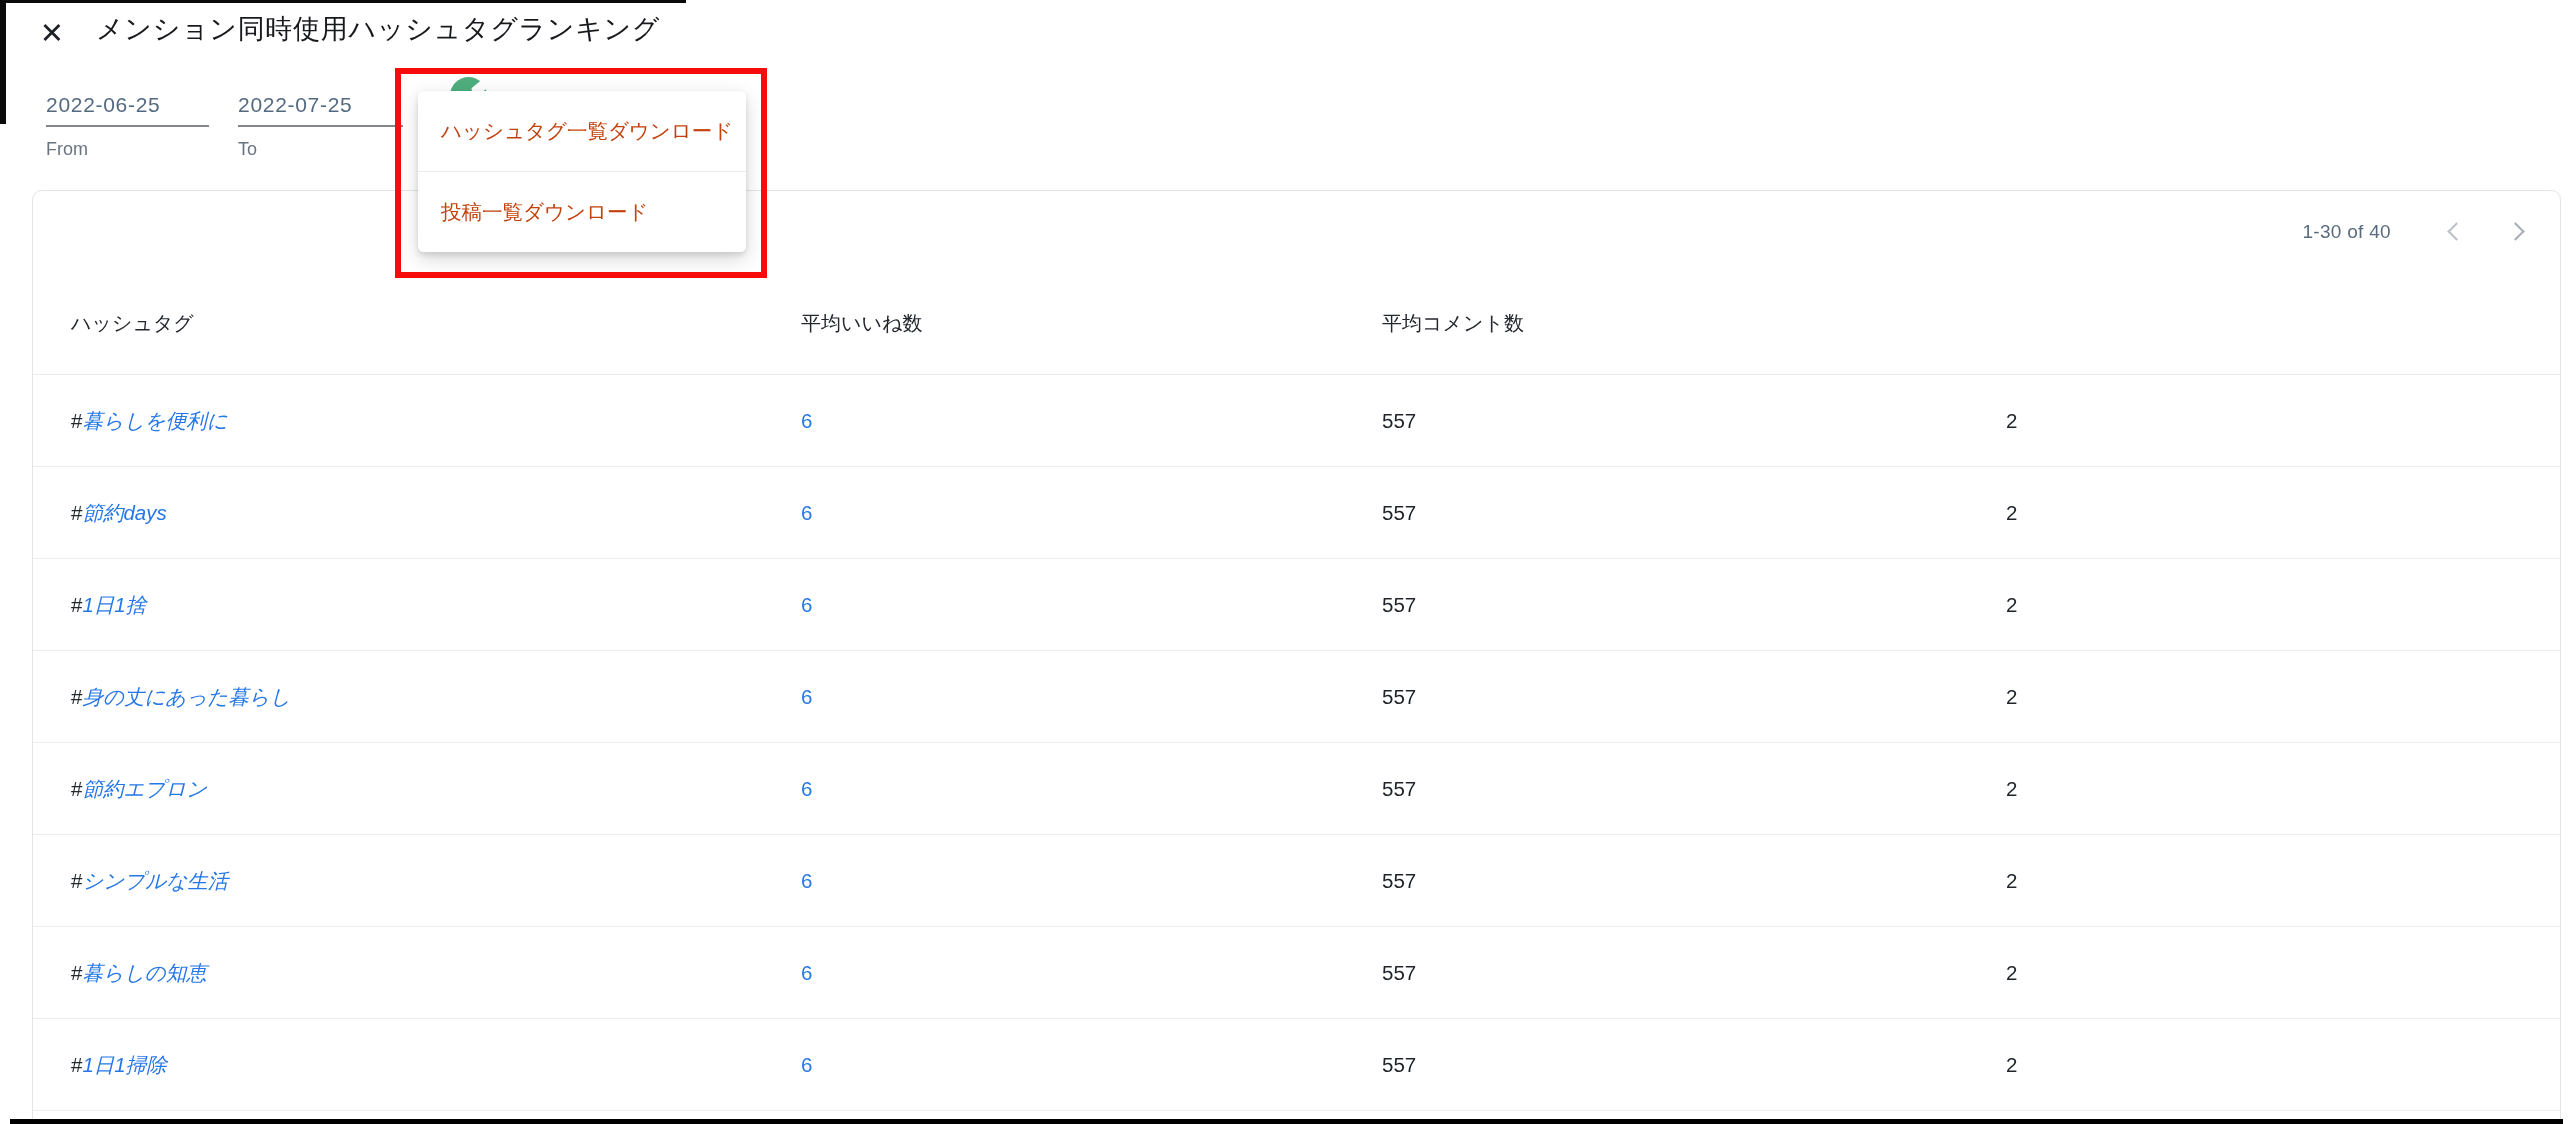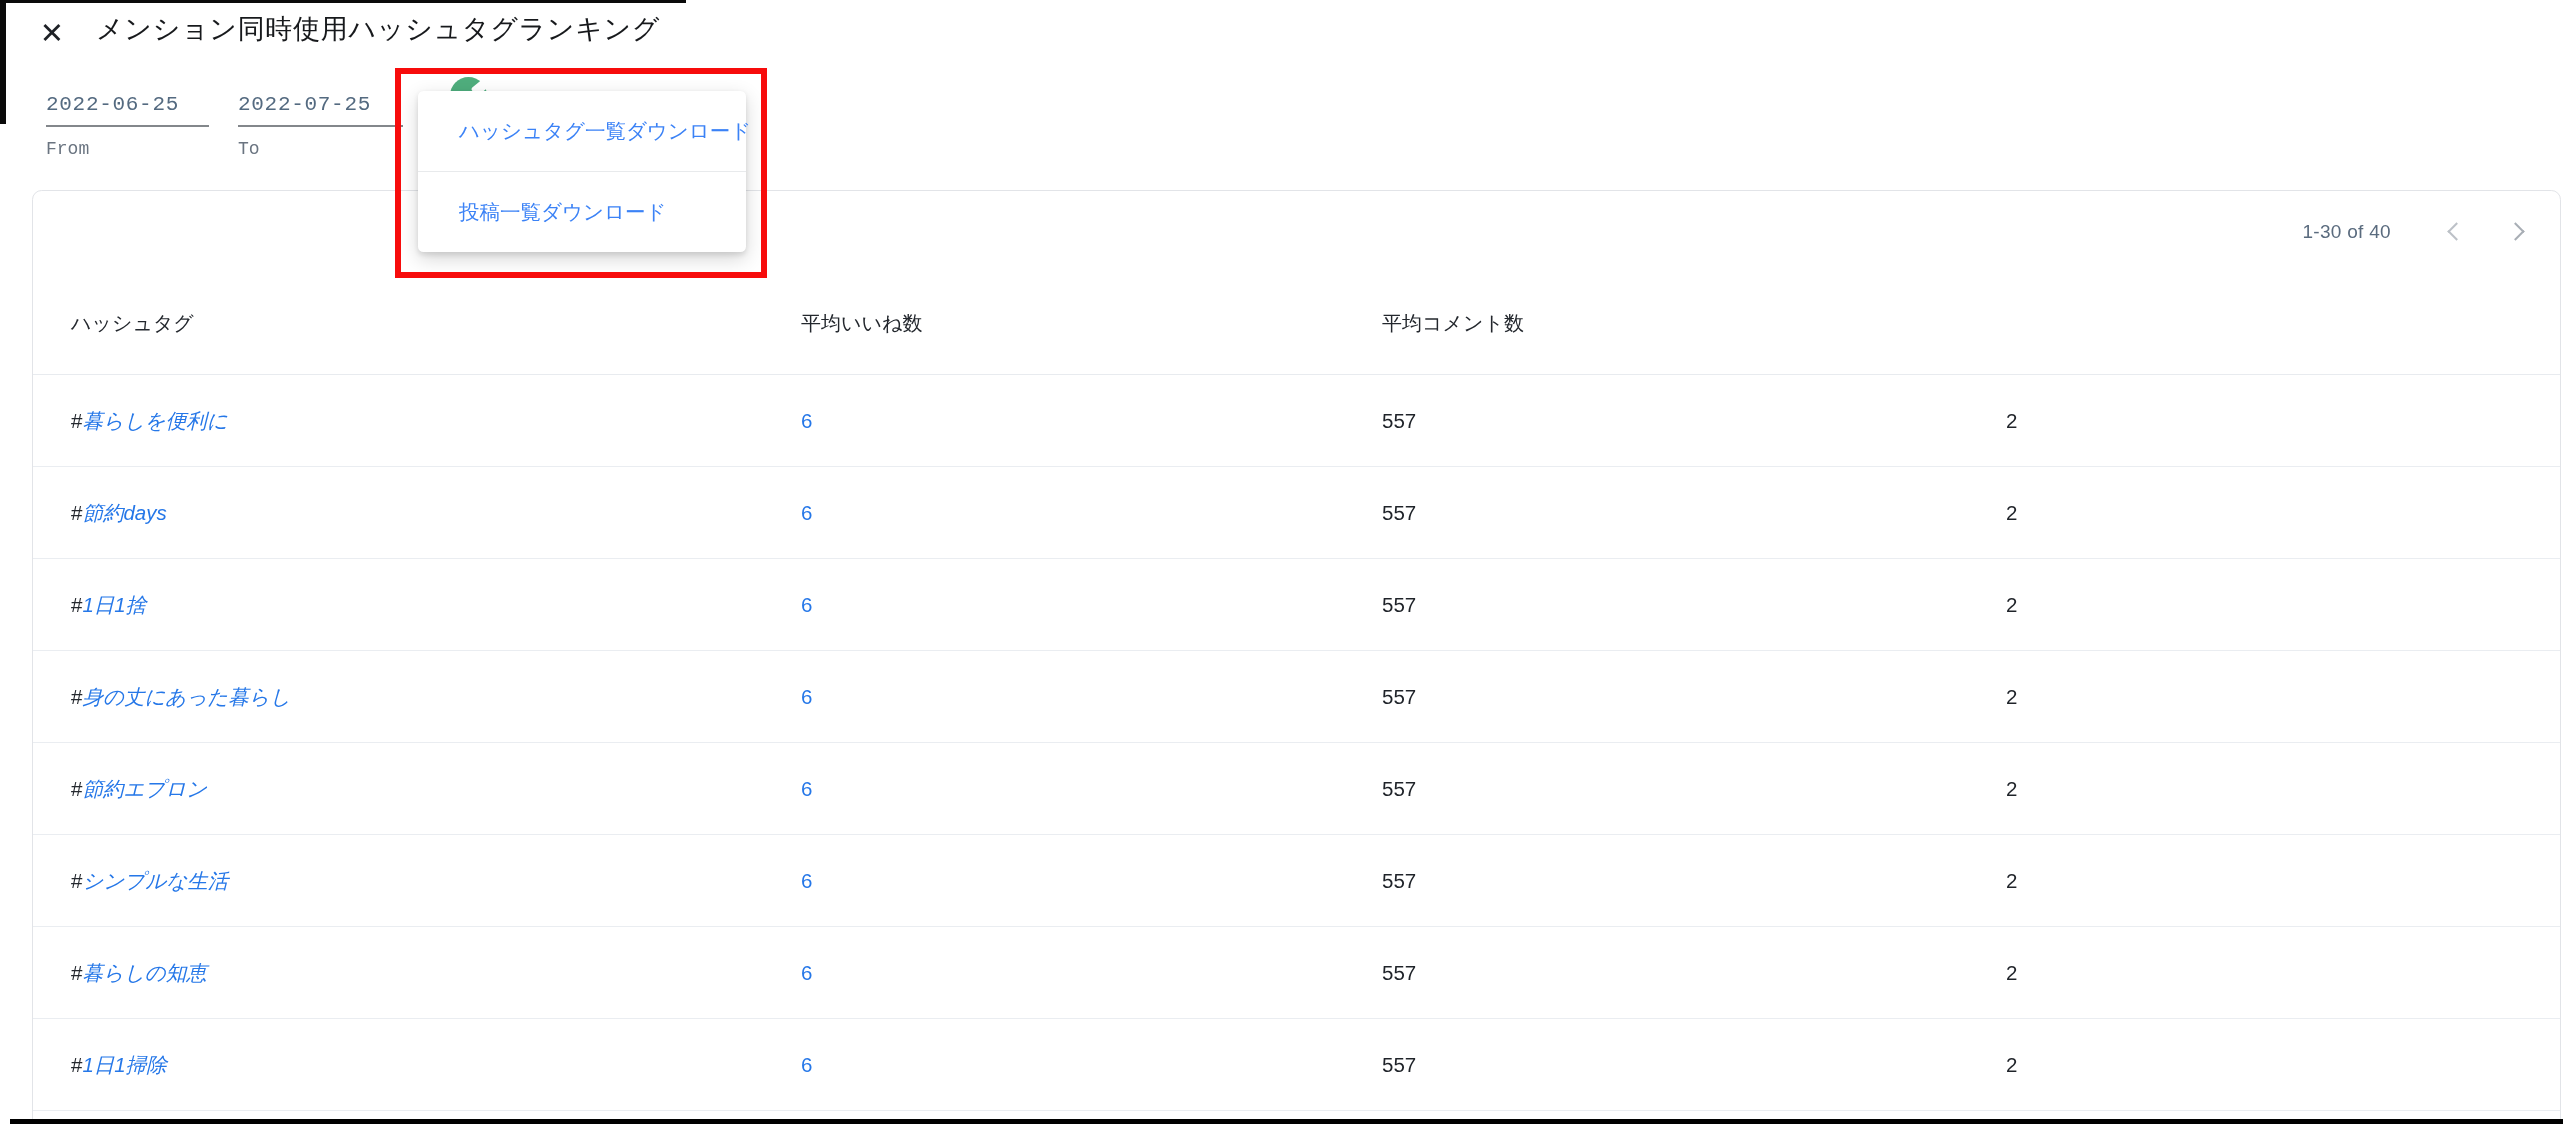--- a/index.html
+++ b/index.html
@@ -20,21 +20,21 @@
     width:38px;height:38px;
     font-size:29px;line-height:38px;text-align:center;
     color:#1d2025;cursor:pointer;
   }
   .title{
     position:absolute;left:96px;top:11px;
     font-size:27px;line-height:36px;font-weight:500;
     color:#17191c;letter-spacing:0.7px;white-space:nowrap;
   }
   
-  .date-group{position:absolute;top:91px;font-family:Liberation Mono, monospace;}
+  .date-group{position:absolute;top:91px;}
   .date-group.from{left:46px;}
   .date-group.to{left:238px;}
   .date-value{font-size:21px;line-height:27px;color:#546a80;letter-spacing:0.7px;cursor:text;}
   .date-underline{height:2.1px;background:#83878b;margin-top:6.8px;}
   .date-underline.w-from{width:163px;}
   .date-underline.w-to{width:165px;}
   .date-label{margin-top:12.3px;font-size:18px;line-height:20.5px;color:#6a7480;}
   
   .green-avatar{
     position:absolute;left:450px;top:77px;width:37px;height:37px;
@@ -46,21 +46,21 @@
   }
   
   .menu{
     position:absolute;left:418px;top:91px;width:328px;height:161px;
     background:#ffffff;border-radius:5.5px;z-index:10;
     box-shadow:0 6.8px 19px rgba(0,0,0,0.16), 0 2.1px 5.5px rgba(0,0,0,0.10);
     display:flex;flex-direction:column;
   }
   .menu-item{
     flex:1;display:flex;align-items:center;
-    padding-left:41px;font-size:20.5px;color:#3b82f6;cursor:pointer;white-space:nowrap;
+    padding-left:23px;font-size:20.5px;color:#c2410c;cursor:pointer;white-space:nowrap;
   }
   .menu-divider{height:1.4px;background:#e8eaec;}
   
   .annotation{
     position:absolute;left:395px;top:68px;width:372px;height:210px;
     border:6.2px solid #f70c0c;z-index:20;pointer-events:none;
   }
   
   .card{
     position:absolute;left:32px;top:190px;width:2529px;height:971px;

